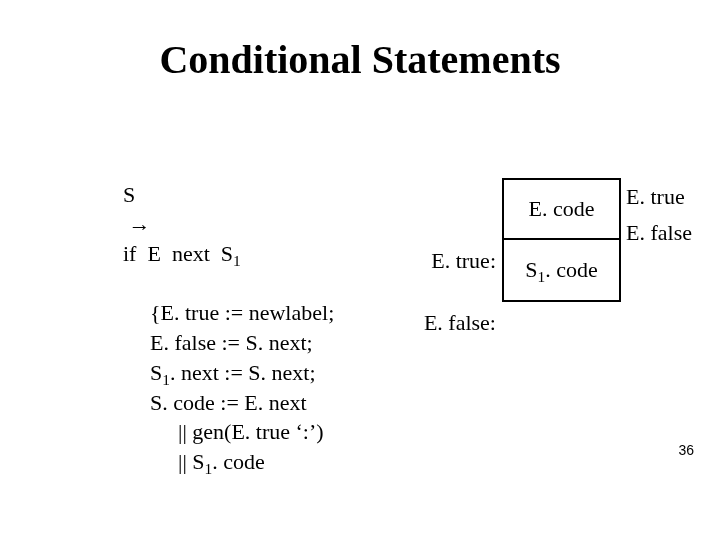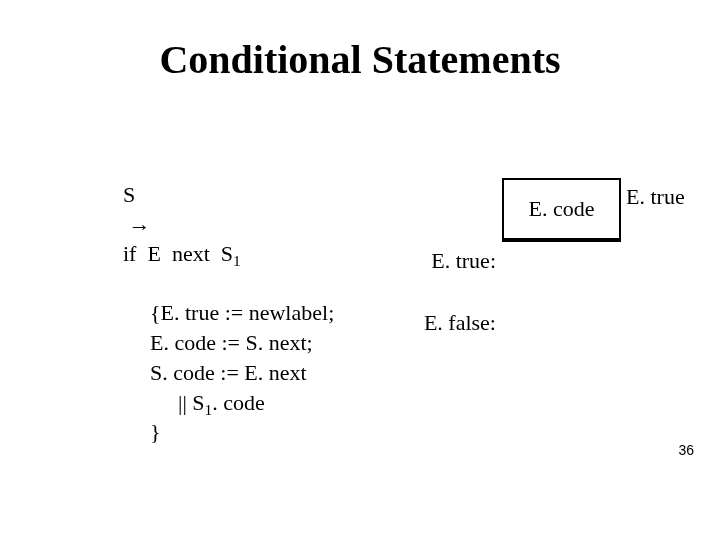--- a/index.html
+++ b/index.html
@@ -90,32 +90,40 @@
   <div class="title">Conditional Statements</div>
 
   <div class="body">
     <div class="rule-line1">
       <span>S</span>
       <span> </span><span class="arrow">→</span><span>  </span>
       <span><span>if  E  next  S</span><sub>1</sub></span>
     </div>
     <div class="actions">
       <div>{E. true := newlabel;</div>
-      <div> E. code := S. next;</div>
+      <div> E. false := S. next;</div>
+      <div>
+        <span> S</span><sub>1</sub><span>. next := S. next;</span>
+      </div>
       <div> S. code := E. next</div>
+      <div class="indent2">|| gen(E. true ‘:’)</div>
       <div class="indent2">
         <span>|| S</span><sub>1</sub><span>. code</span>
       </div>
       <div>}</div>
     </div>
   </div>
 
   <div class="diagram">
     <div class="boxcol">
       <div class="box top">E. code</div>
+      <div class="box">
+        <span><span>S</span><sub>1</sub><span>. code</span></span>
+      </div>
     </div>
     <div class="lbl lbl-etrue-left">E. true:</div>
     <div class="lbl lbl-efalse-left">E. false:</div>
     <div class="lbl lbl-etrue-right">E. true</div>
+    <div class="lbl lbl-efalse-right">E. false</div>
   </div>
 
   <div class="pagenum">36</div>
 </div>
 
 </body></html>

